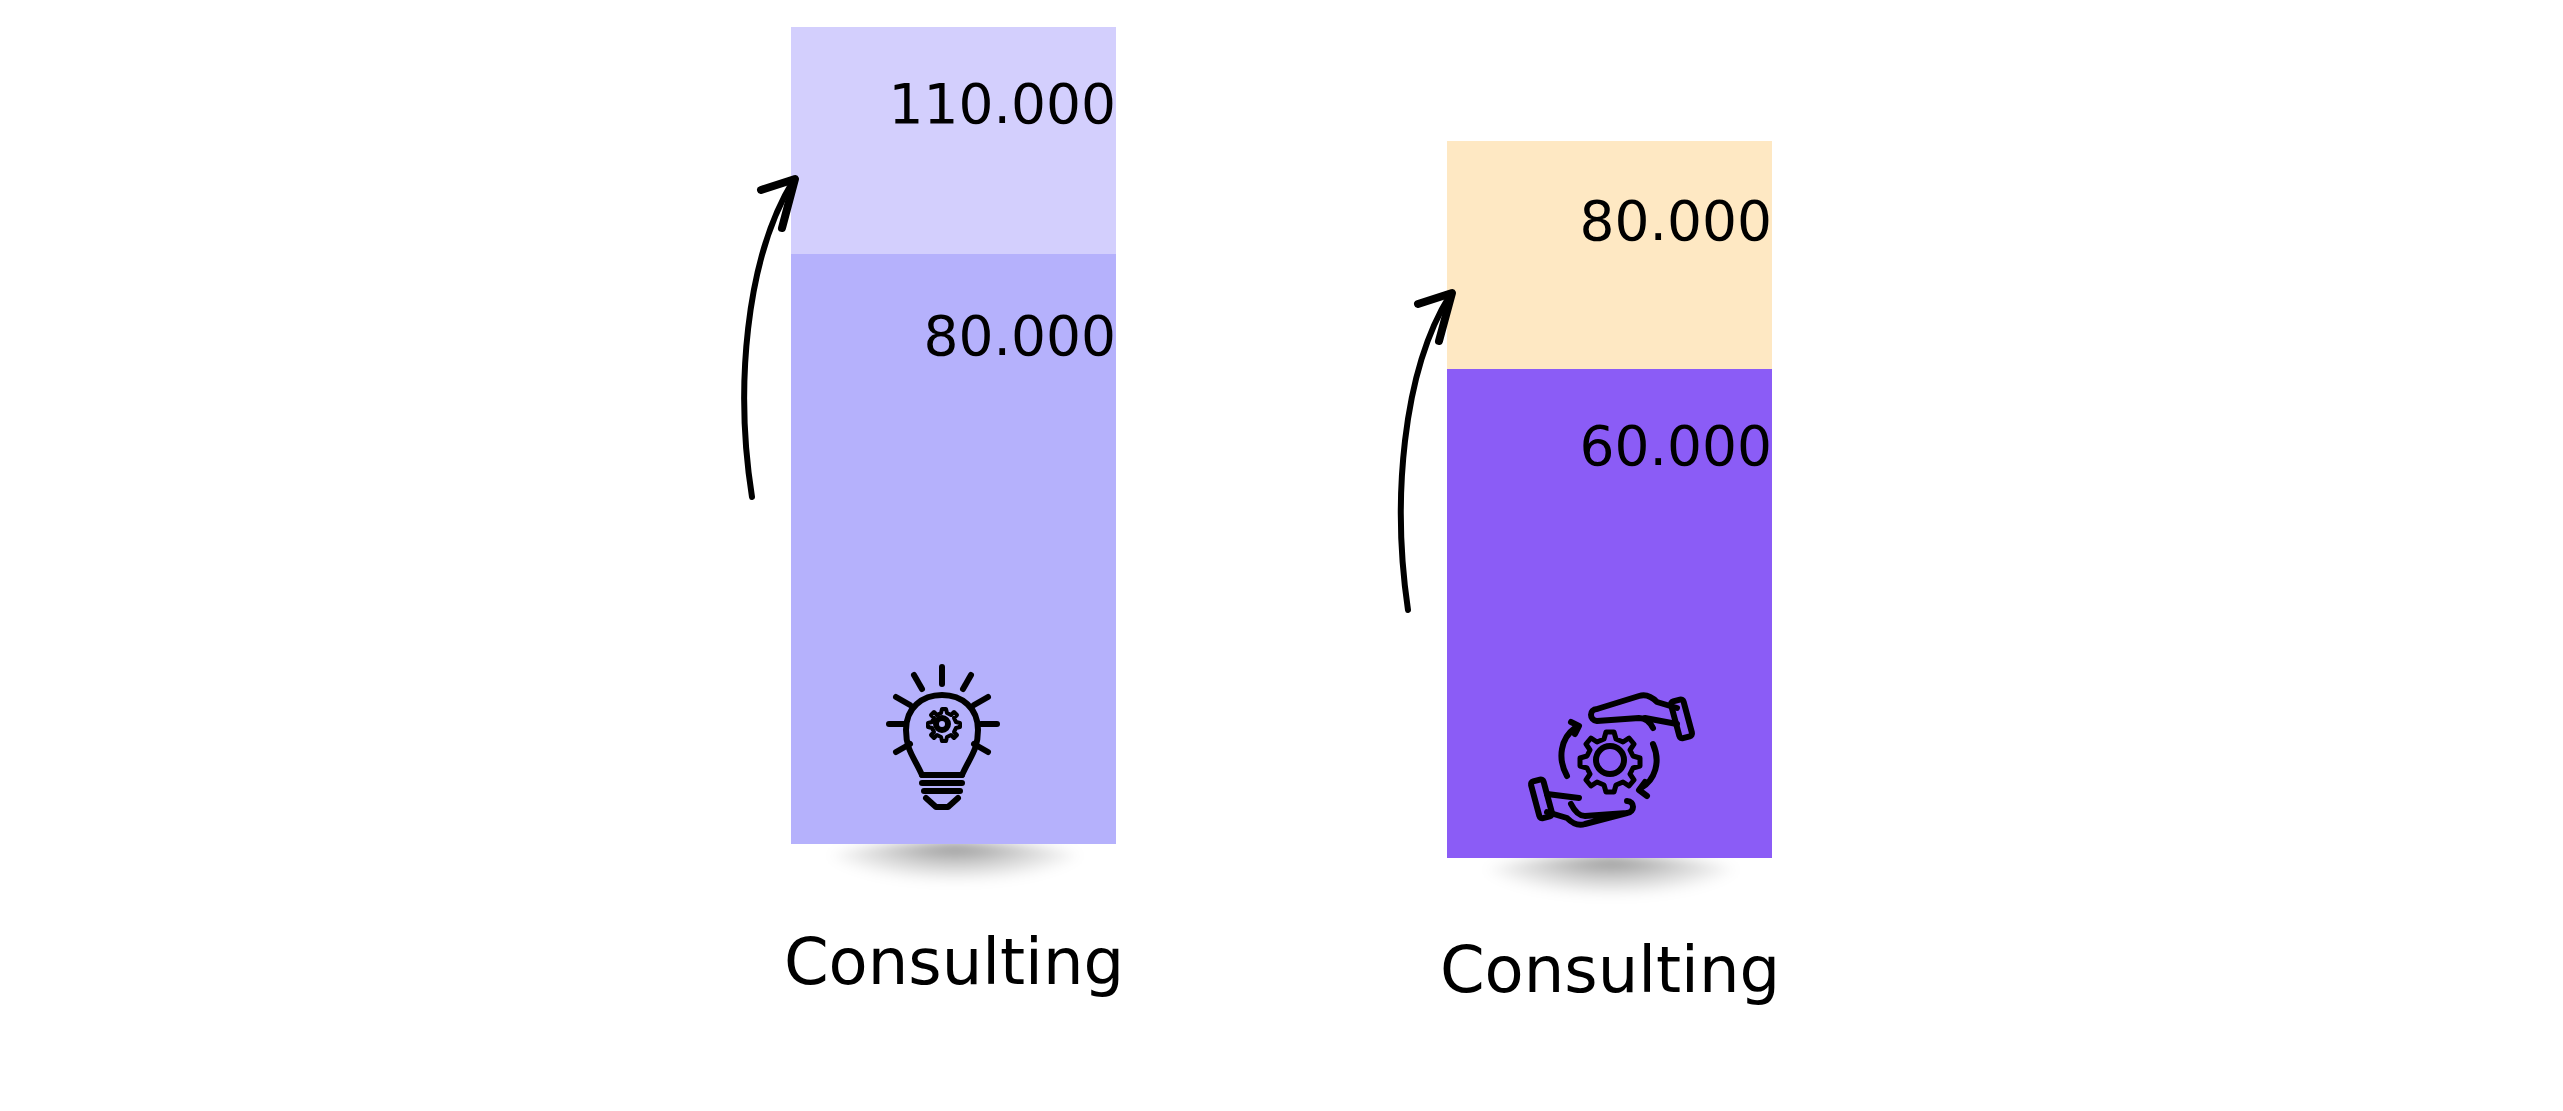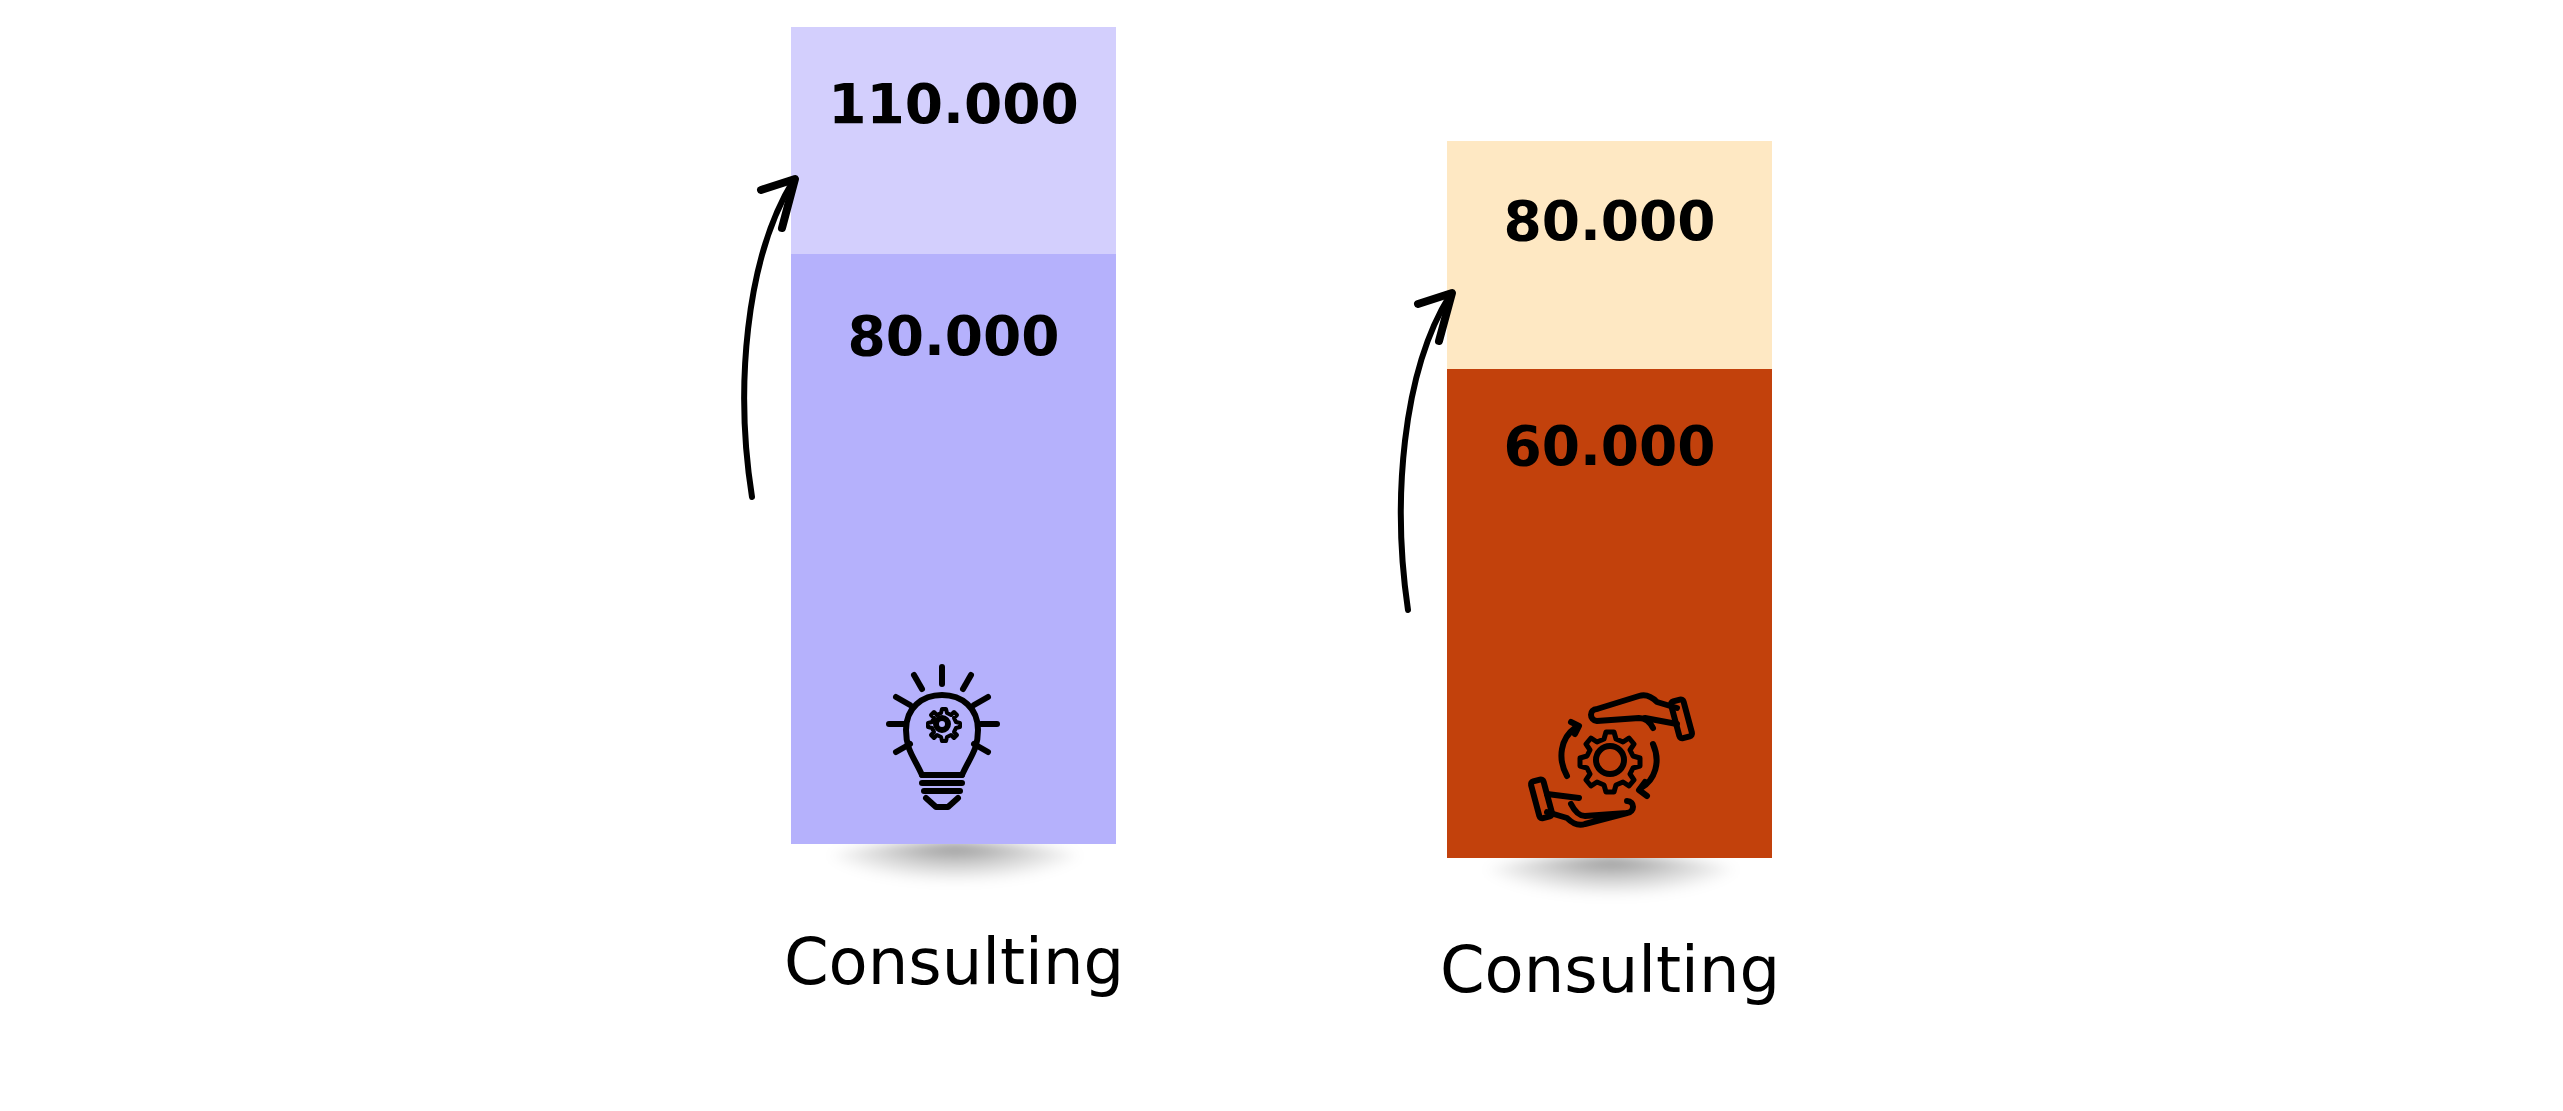--- a/index.html
+++ b/index.html
@@ -3,22 +3,22 @@
 <meta charset="utf-8">
 <style>
   html, body { margin: 0; padding: 0; background: #ffffff; }
   body { width: 2563px; height: 1111px; position: relative; overflow: hidden;
          font-family: "DejaVu Sans", "Liberation Sans", sans-serif; color: #000; }
   .bar { position: absolute; }
   .seg { position: absolute; left: 0; width: 100%; }
   .shadow { position: absolute; height: 40px; border-radius: 50%;
             background: radial-gradient(ellipse at 50% 0%, rgba(0,0,0,0.45) 0%, rgba(0,0,0,0.18) 40%, rgba(0,0,0,0) 72%);
             filter: blur(6px); }
-  .val { position: absolute; left: 0; width: 100%; text-align: center;
-         font-size: 55px; line-height: 60px; letter-spacing: 0px; font-weight: bold; }
+  .val { position: absolute; left: 0; width: 100%; text-align: right;
+         font-size: 55px; line-height: 60px; letter-spacing: 0px; font-weight: normal; }
   .label { position: absolute; text-align: center; font-size: 64px; line-height: 75px; width: 520px; }
   .icon { position: absolute; }
   svg.arrow { position: absolute; left: 0; top: 0; overflow: visible; }
 </style>
 </head>
 <body>
 
 <div class="shadow" style="left:820px; top:842px; width:270px;"></div>
 <div class="bar" style="left:791px; top:27px; width:325px; height:817px;">
   <div class="seg" style="top:0; height:227px; background:#D3CFFD;">
@@ -51,21 +51,21 @@
       <path d="M58 47 L62 47 L63 51 L67 53 L70 50 L73 53 L70 56 L72 60 L76 61 L76 65 L72 66 L70 70 L73 73 L70 76 L67 73 L63 75 L62 79 L58 79 L57 75 L53 73 L50 76 L47 73 L50 70 L48 66 L44 65 L44 61 L48 60 L50 56 L47 53 L50 50 L53 53 L57 51 Z" stroke-width="4"></path>
     </g>
   </svg>
 </div>
 
 <div class="shadow" style="left:1476px; top:856px; width:270px;"></div>
 <div class="bar" style="left:1447px; top:141px; width:325px; height:717px;">
   <div class="seg" style="top:0; height:228px; background:#FEE8C3;">
     <div class="val" style="top:50px;">80.000</div>
   </div>
-  <div class="seg" style="top:228px; height:489px; background:#c2410c;">
+  <div class="seg" style="top:228px; height:489px; background:#8b5cf6;">
     <div class="val" style="top:47px;">60.000</div>
   </div>
 
   <svg class="icon" style="left:80px; top:535px;" width="170" height="160" viewBox="0 0 170 160">
     <g fill="none" stroke="#000" stroke-width="6" stroke-linecap="round" stroke-linejoin="round">
 
       <path d="M70 33 C62 33 62 44 70 45 L112 42 C120 42 124 48 126 52 M70 33 L112 20 C118 18 124 20 130 26 L150 32"></path>
       <path d="M118 42 L150 48"></path>
       <rect x="148" y="24" width="13" height="38" rx="3" transform="rotate(-15 154 43)"></rect>
 

